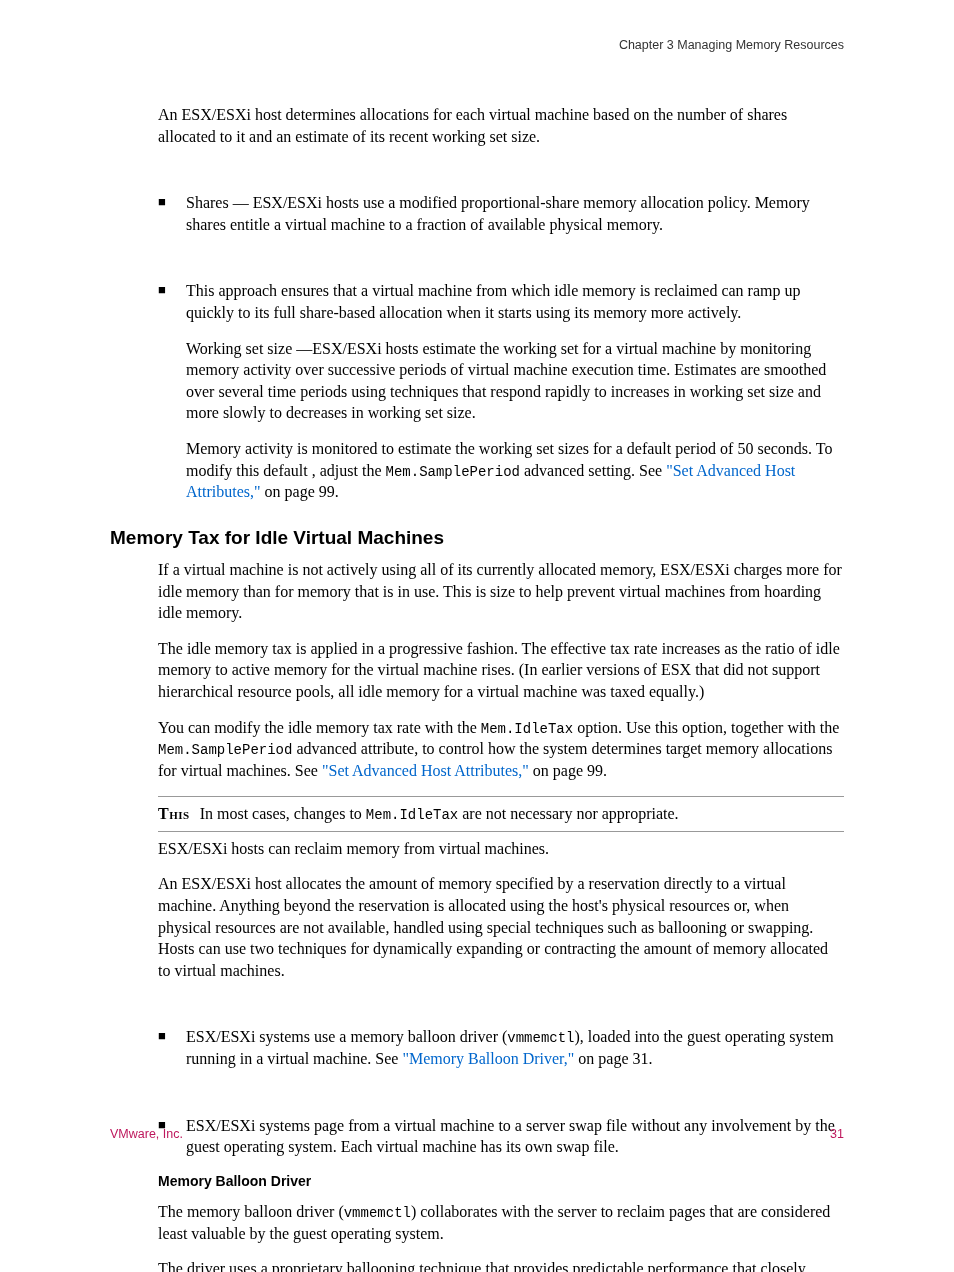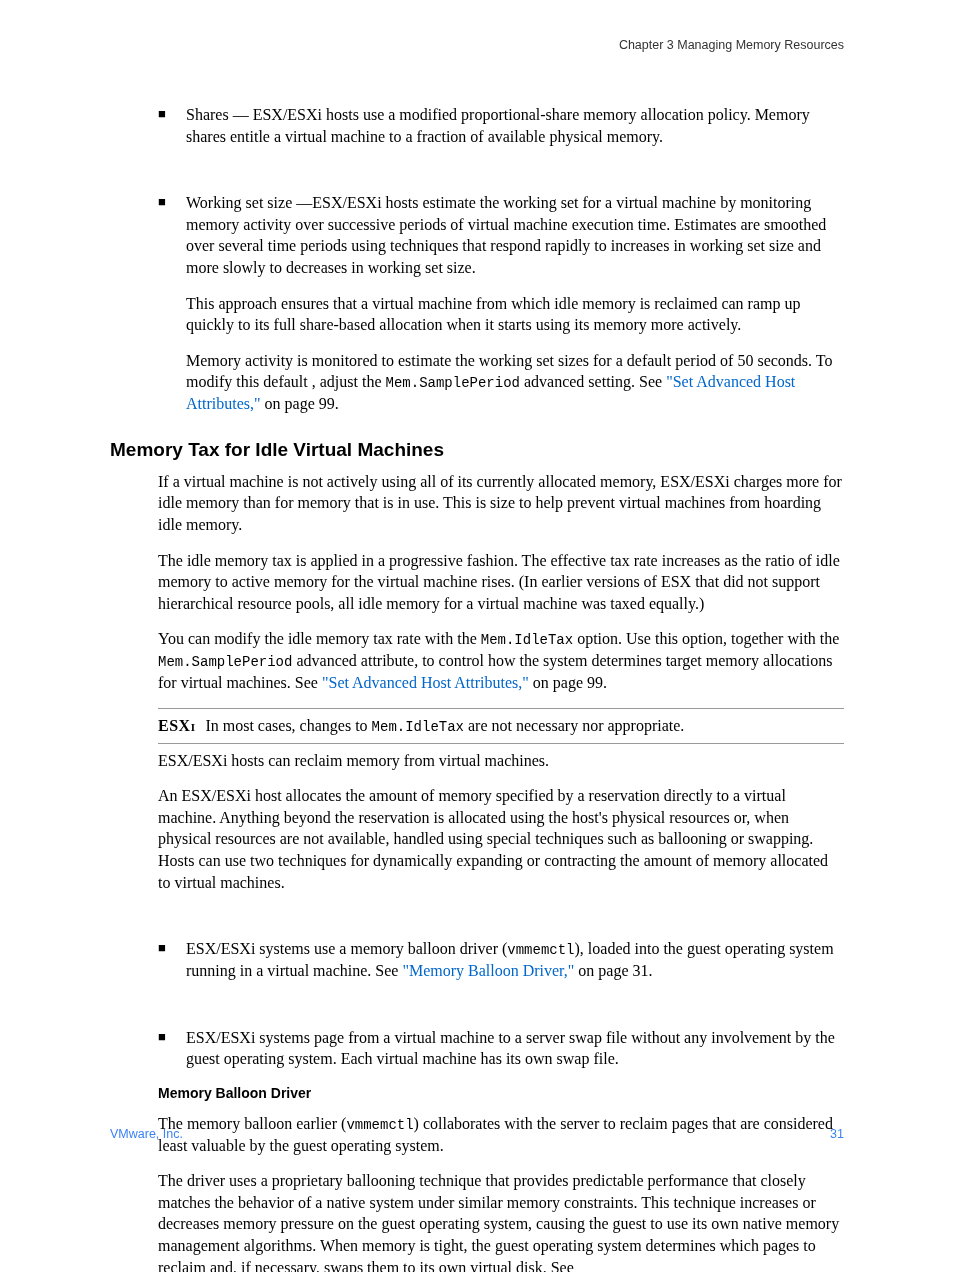--- a/index.html
+++ b/index.html
@@ -93,60 +93,61 @@
   }
   .footer {
     position: absolute;
     left: 110px;
     right: 110px;
     bottom: 42px;
     display: flex;
     justify-content: space-between;
     font-family: Arial, Helvetica, sans-serif;
     font-size: 12.5px;
-    color: #3b82f6;
+    color: #be185d;
   }
 </style>
 </head>
 <body>
 
 <div class="page">
 
   <div class="header">
     <span>Chapter 3 Managing Memory Resources</span>
   </div>
 
   <div class="body-block">
+    <p>An ESX/ESXi host determines allocations for each virtual machine based on the number of shares allocated to it and an estimate of its recent working set size.</p>
 
     <ul class="bullets">
       <li>
         <p>Shares — ESX/ESXi hosts use a modified proportional-share memory allocation policy. Memory shares entitle a virtual machine to a fraction of available physical memory.</p>
       </li>
       <li>
+        <p>This approach ensures that a virtual machine from which idle memory is reclaimed can ramp up quickly to its full share-based allocation when it starts using its memory more actively.</p>
         <p>Working set size —ESX/ESXi hosts estimate the working set for a virtual machine by monitoring memory activity over successive periods of virtual machine execution time. Estimates are smoothed over several time periods using techniques that respond rapidly to increases in working set size and more slowly to decreases in working set size.</p>
-        <p>This approach ensures that a virtual machine from which idle memory is reclaimed can ramp up quickly to its full share-based allocation when it starts using its memory more actively.</p>
         <p>
           <span>Memory activity is monitored to estimate the working set sizes for a default period of 50 seconds. To modify this default , adjust the </span><span class="code">Mem.SamplePeriod</span><span> advanced setting. See </span><span class="link">"Set Advanced Host Attributes,"</span><span> on page 99.</span>
         </p>
       </li>
     </ul>
   </div>
 
   <div class="h2">Memory Tax for Idle Virtual Machines</div>
 
   <div class="body-block">
     <p>If a virtual machine is not actively using all of its currently allocated memory, ESX/ESXi charges more for idle memory than for memory that is in use. This is size to help prevent virtual machines from hoarding idle memory.</p>
     <p>The idle memory tax is applied in a progressive fashion. The effective tax rate increases as the ratio of idle memory to active memory for the virtual machine rises. (In earlier versions of ESX that did not support hierarchical resource pools, all idle memory for a virtual machine was taxed equally.)</p>
     <p>
       <span>You can modify the idle memory tax rate with the </span><span class="code">Mem.IdleTax</span><span> option. Use this option, together with the </span><span class="code">Mem.SamplePeriod</span><span> advanced attribute, to control how the system determines target memory allocations for virtual machines. See </span><span class="link">"Set Advanced Host Attributes,"</span><span> on page 99.</span>
     </p>
   </div>
 
   <div class="note-wrap">
-    <span class="note-label">ESXi</span>
+    <span class="note-label">This</span>
     <span>In most cases, changes to </span><span class="code">Mem.IdleTax</span><span> are not necessary nor appropriate.</span>
   </div>
 
 
   <div class="body-block">
     <p>ESX/ESXi hosts can reclaim memory from virtual machines.</p>
     <p>An ESX/ESXi host allocates the amount of memory specified by a reservation directly to a virtual machine. Anything beyond the reservation is allocated using the host's physical resources or, when physical resources are not available, handled using special techniques such as ballooning or swapping. Hosts can use two techniques for dynamically expanding or contracting the amount of memory allocated to virtual machines.</p>
     <ul class="bullets">
       <li>
         <p>
@@ -154,21 +155,21 @@
         </p>
       </li>
       <li>
         <p>ESX/ESXi systems page from a virtual machine to a server swap file without any involvement by the guest operating system. Each virtual machine has its own swap file.</p>
       </li>
     </ul>
 
     <div class="h3">Memory Balloon Driver</div>
 
     <p>
-      <span>The memory balloon earlier (</span><span class="code">vmmemctl</span><span>) collaborates with the server to reclaim pages that are considered least valuable by the guest operating system.</span>
+      <span>The memory balloon driver (</span><span class="code">vmmemctl</span><span>) collaborates with the server to reclaim pages that are considered least valuable by the guest operating system.</span>
     </p>
 
     <p>
       <span>The driver uses a proprietary ballooning technique that provides predictable performance that closely matches the behavior of a native system under similar memory constraints. This technique increases or decreases memory pressure on the guest operating system, causing the guest to use its own native memory management algorithms. When memory is tight, the guest operating system determines which pages to reclaim and, if necessary, swaps them to its own virtual disk. See </span>
     </p>
   </div>
 
   <div class="footer">
     <span>VMware, Inc.</span>
     <span>31</span>

